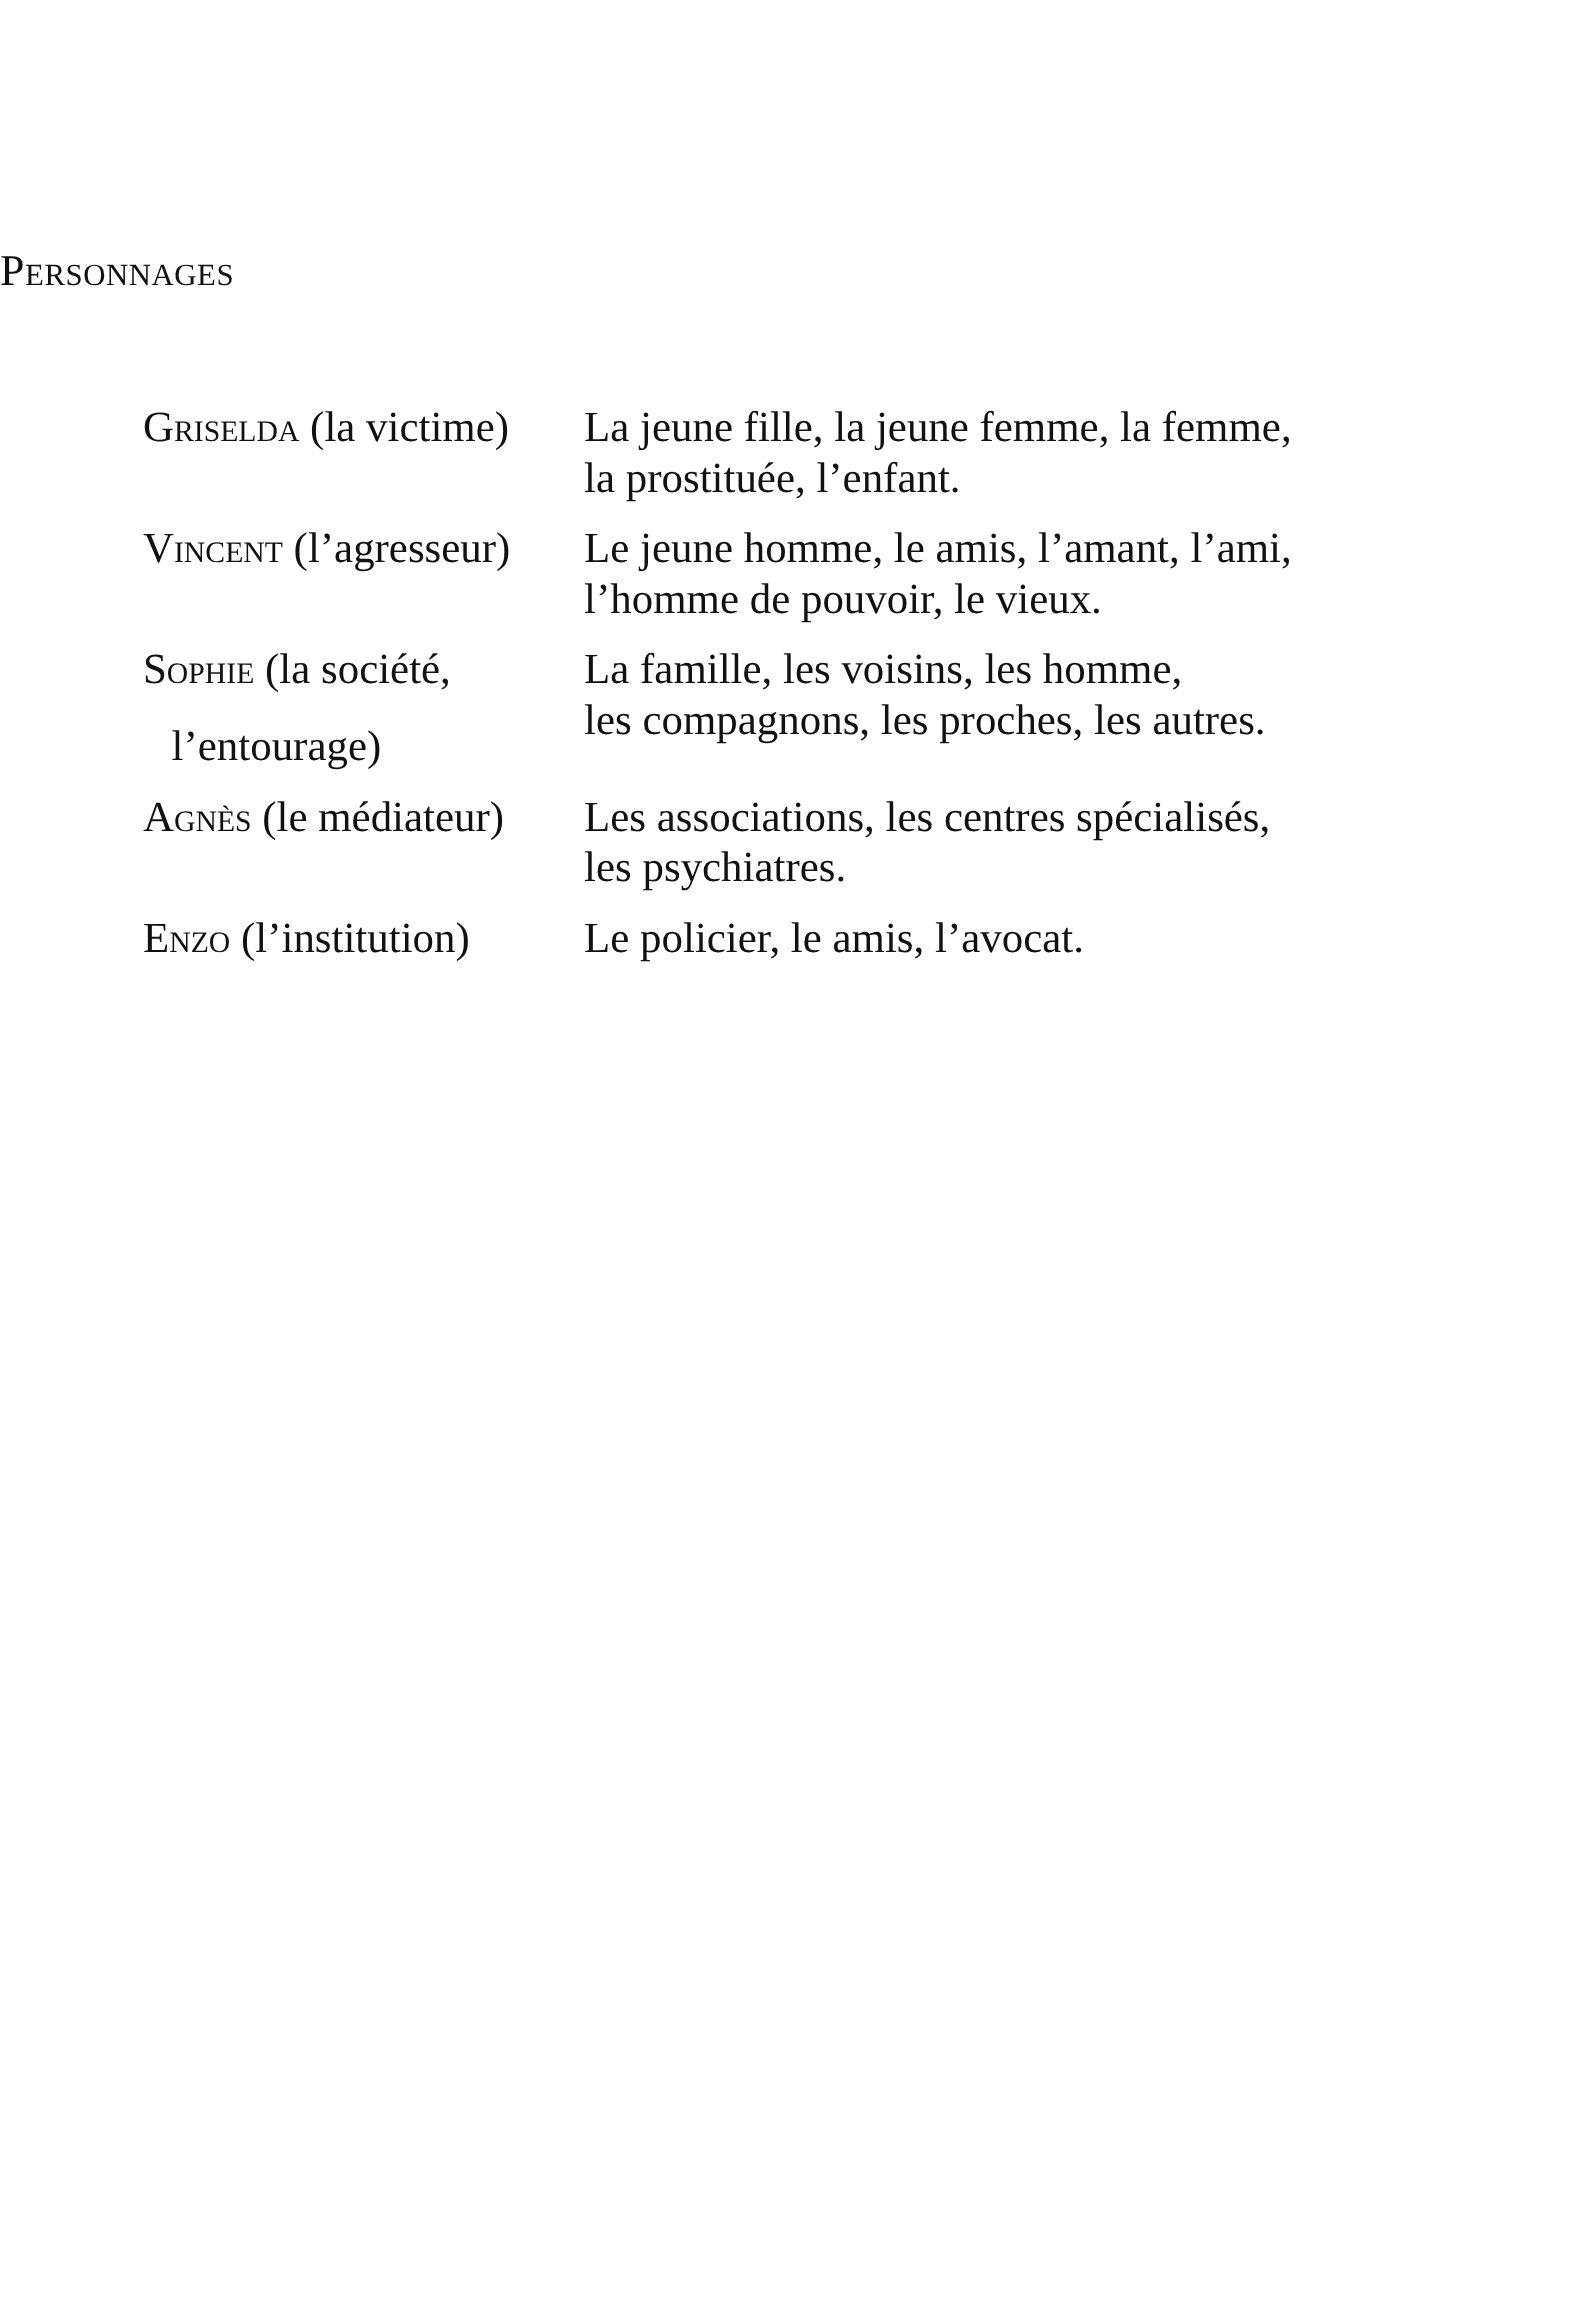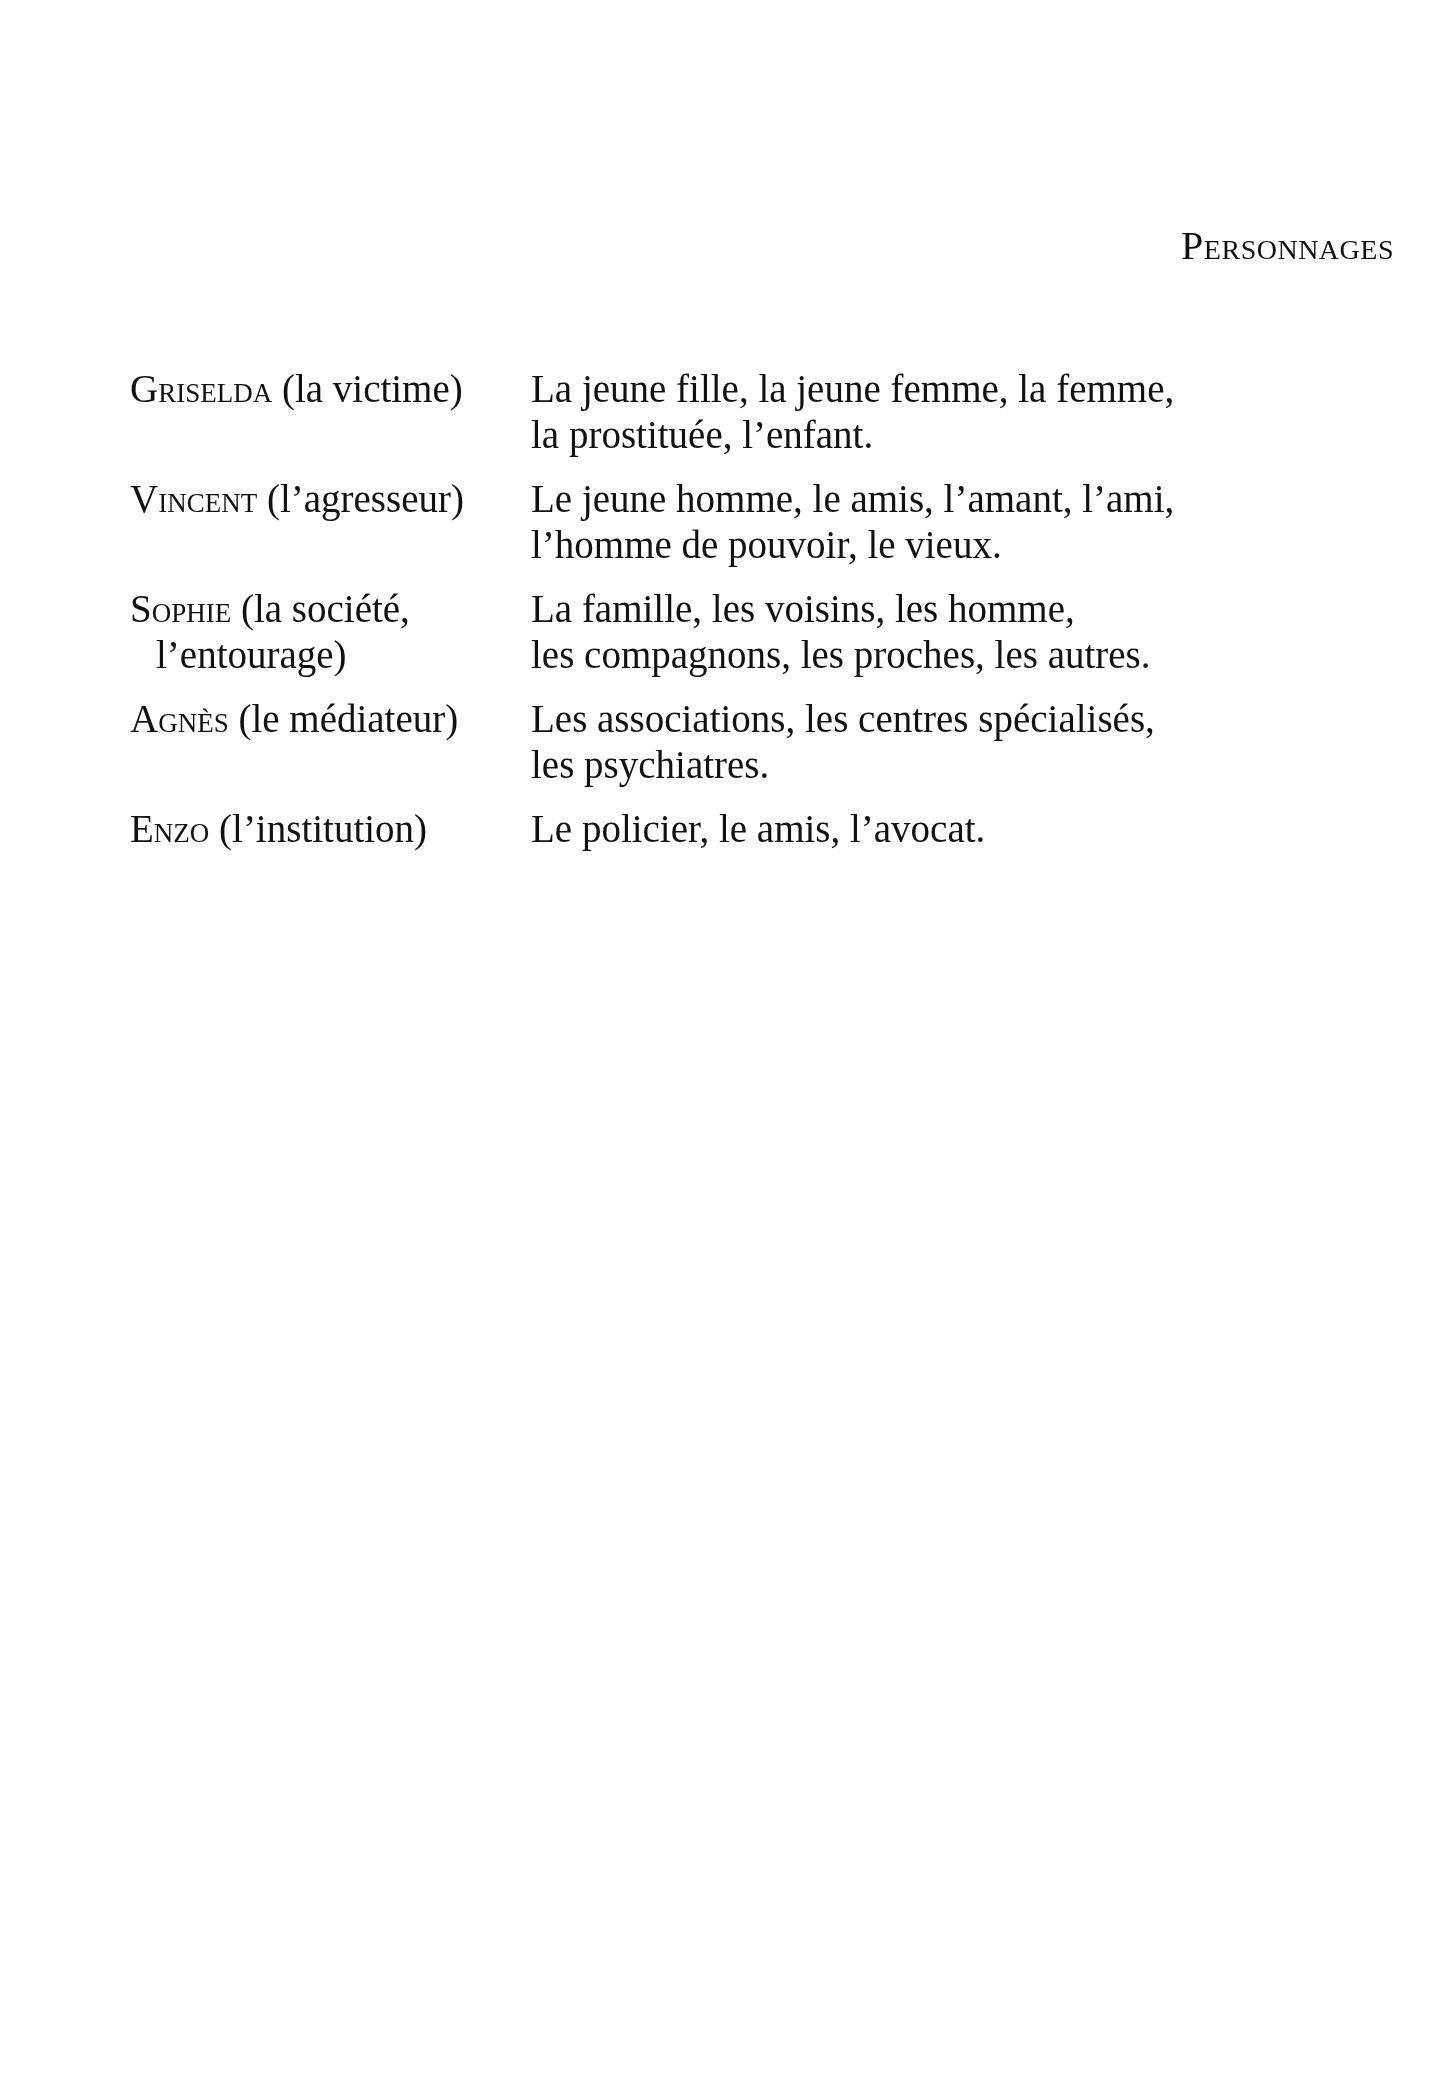--- a/index.html
+++ b/index.html
@@ -3,36 +3,36 @@
 <meta charset="utf-8">
 <style>
   html, body { margin: 0; padding: 0; background: #ffffff; }
   body {
     width: 1445px; height: 2088px; position: relative; overflow: hidden;
     font-family: "Liberation Serif", "DejaVu Serif", serif;
     color: #111111;
   }
   .title {
     position: absolute; left: 0; width: 1369px; top: 222px;
-    text-align: right; font-size: 40px; font-variant: small-caps;
-    letter-spacing: 0.5px; line-height: 48px; padding-left: 25px;
+    text-align: left; font-size: 40px; font-variant: small-caps;
+    letter-spacing: 0.5px; line-height: 48px;
   }
   .cast {
     position: absolute; left: 130px; top: 366px; width: 1150px;
   }
   .row {
     display: flex; align-items: flex-start;
     font-size: 39px; line-height: 46px;
     margin-bottom: 18px;
   }
   .role {
     width: 401px; flex: 0 0 401px;
   }
   .role .name { font-variant: small-caps; margin-top: 16px; }
-  .role .desc-cont { display: block; padding-left: 26px; }
+  .role .desc-cont { display: block; padding-left: 26px; margin-top: 24px; }
   .desc { flex: 1 1 auto; }
   .desc span { display: block; }
 </style>
 </head>
 <body>
 
 <div class="title">Personnages</div>
 
 <div class="cast">
 

